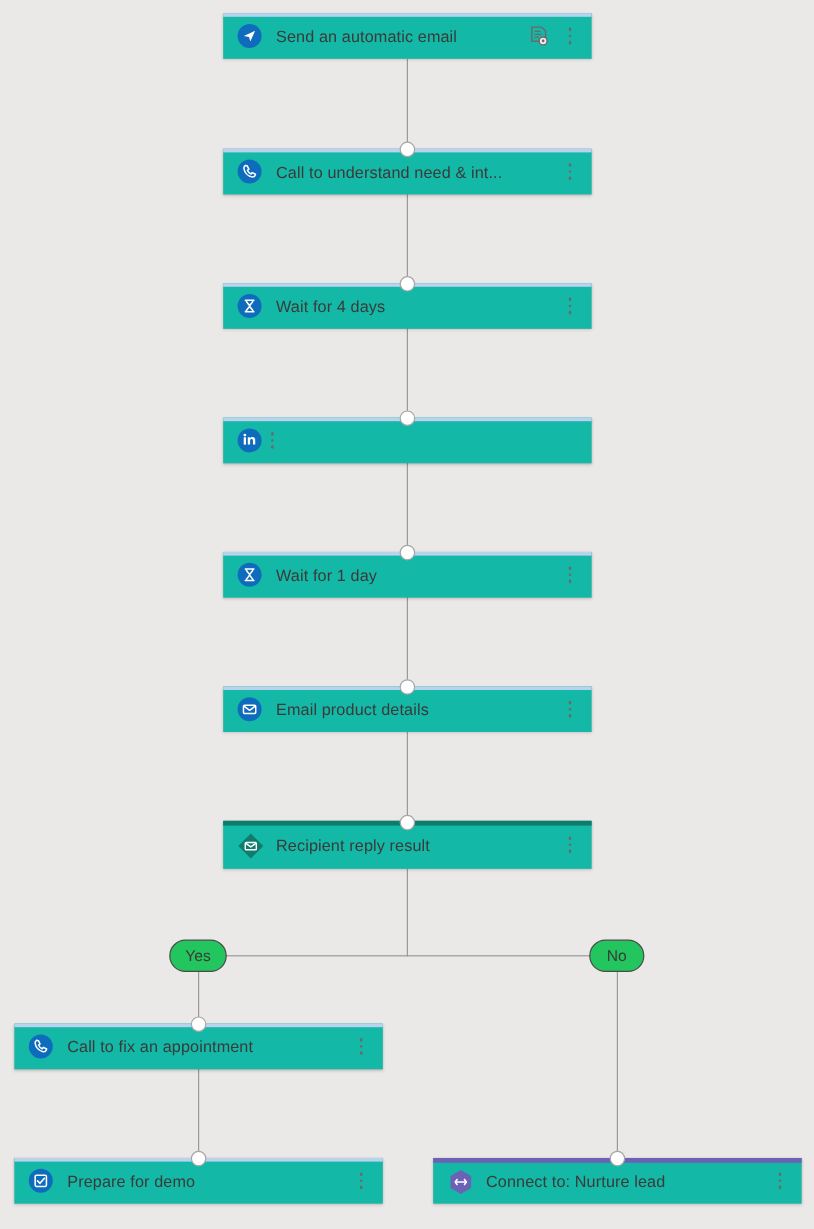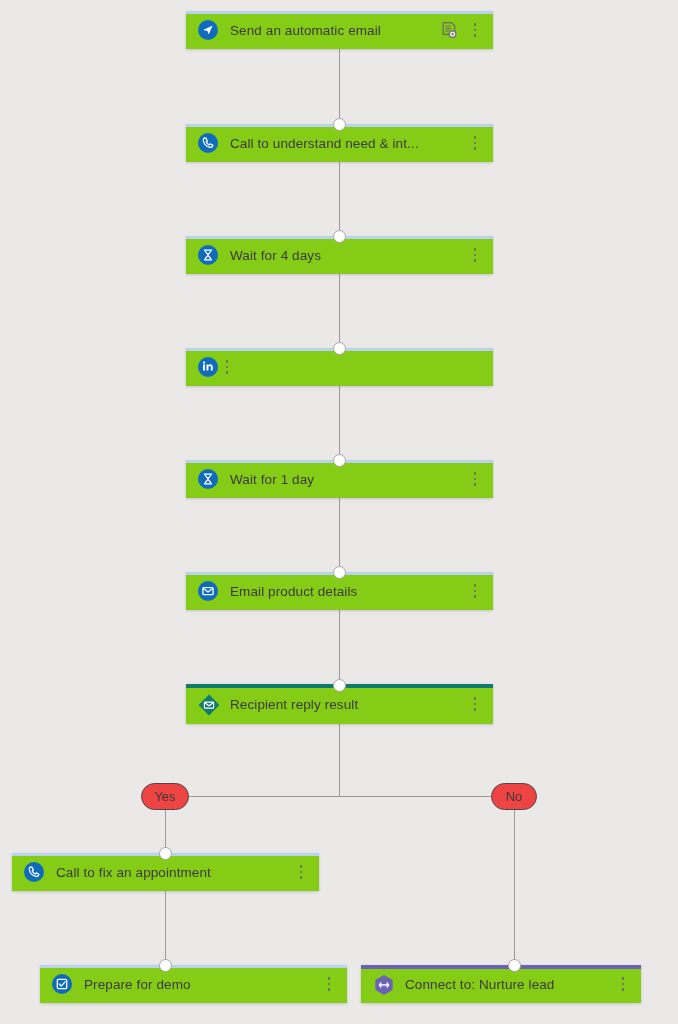--- a/index.html
+++ b/index.html
@@ -42,21 +42,21 @@
     border-radius: 50%;
     background: #ffffff;
     border: 1.6px solid #a6a6a6;
     box-sizing: border-box;
     z-index: 6;
   }
 
   
   .node {
     position: absolute;
-    background: #84cc16;
+    background: #14b8a6;
     box-sizing: border-box;
     box-shadow: 0 1.2px 2.6px rgba(0,0,0,0.16), 0 0.4px 1px rgba(0,0,0,0.10);
     display: flex;
     align-items: center;
     z-index: 4;
   }
   .node .accent {
     position: absolute;
     left: 0;
     top: 0;
@@ -121,21 +121,21 @@
     cursor: pointer;
   }
 
   
   .pill {
     position: absolute;
     height: 27px;
     min-width: 46px;
     border: 1.6px solid #4a4a4a;
     border-radius: 14px;
-    background: #ef4444;
+    background: #22c55e;
     color: #3b3a39;
     font-size: 13px;
     display: flex;
     align-items: center;
     justify-content: center;
     box-sizing: border-box;
     z-index: 7;
   }
 </style>
 </head>
@@ -322,40 +322,40 @@
       </span>
       <span class="label">Call to fix an appointment</span>
       <span class="kebab">
           <i></i>
           <i></i>
           <i></i>
         </span>
     </div>
   </div>
 
-  <div class="node" style="left:12px; top:965px; width:307px; height:38px;margin-left:28px;">
+  <div class="node" style="left:12px; top:965px; width:307px; height:38px;">
     <div class="accent" style="background:#b9d3ef;"></div>
     <div class="body">
       <span class="ic">
         <svg width="22" height="22" viewBox="0 0 22 22">
           <circle cx="11" cy="11" r="10" fill="#0f6cbd"></circle>
           <rect x="6.3" y="6.3" width="9.4" height="9.4" rx="1.1" fill="none" stroke="#ffffff" stroke-width="1.3"></rect>
           <path d="M8.3 11.1 L10.3 13.1 L14 8.9" fill="none" stroke="#ffffff" stroke-width="1.35" stroke-linecap="round" stroke-linejoin="round"></path>
         </svg>
       </span>
       <span class="label">Prepare for demo</span>
       <span class="kebab">
           <i></i>
           <i></i>
           <i></i>
         </span>
     </div>
   </div>
 
-  <div class="node thick" style="left:361px; top:965px; width:280px; height:38px;align-items:center;">
+  <div class="node thick" style="left:361px; top:965px; width:307px; height:38px;align-items:center;">
     <div class="accent" style="background:#6b62b5;"></div>
     <div class="body">
       <span class="ic">
         <svg width="24" height="24" viewBox="0 0 24 24">
           <path d="M12 2.1 L20.6 7.05 V16.95 L12 21.9 L3.4 16.95 V7.05 Z" fill="#6b62b5"></path>
           <line x1="7.8" y1="12" x2="16.2" y2="12" stroke="#ffffff" stroke-width="1.3" stroke-linecap="round"></line>
           <path d="M8.9 9.9 L7.4 12 L8.9 14.1" fill="none" stroke="#ffffff" stroke-width="1.3" stroke-linecap="round" stroke-linejoin="round"></path>
           <path d="M15.1 9.9 L16.6 12 L15.1 14.1" fill="none" stroke="#ffffff" stroke-width="1.3" stroke-linecap="round" stroke-linejoin="round"></path>
         </svg>
       </span>

